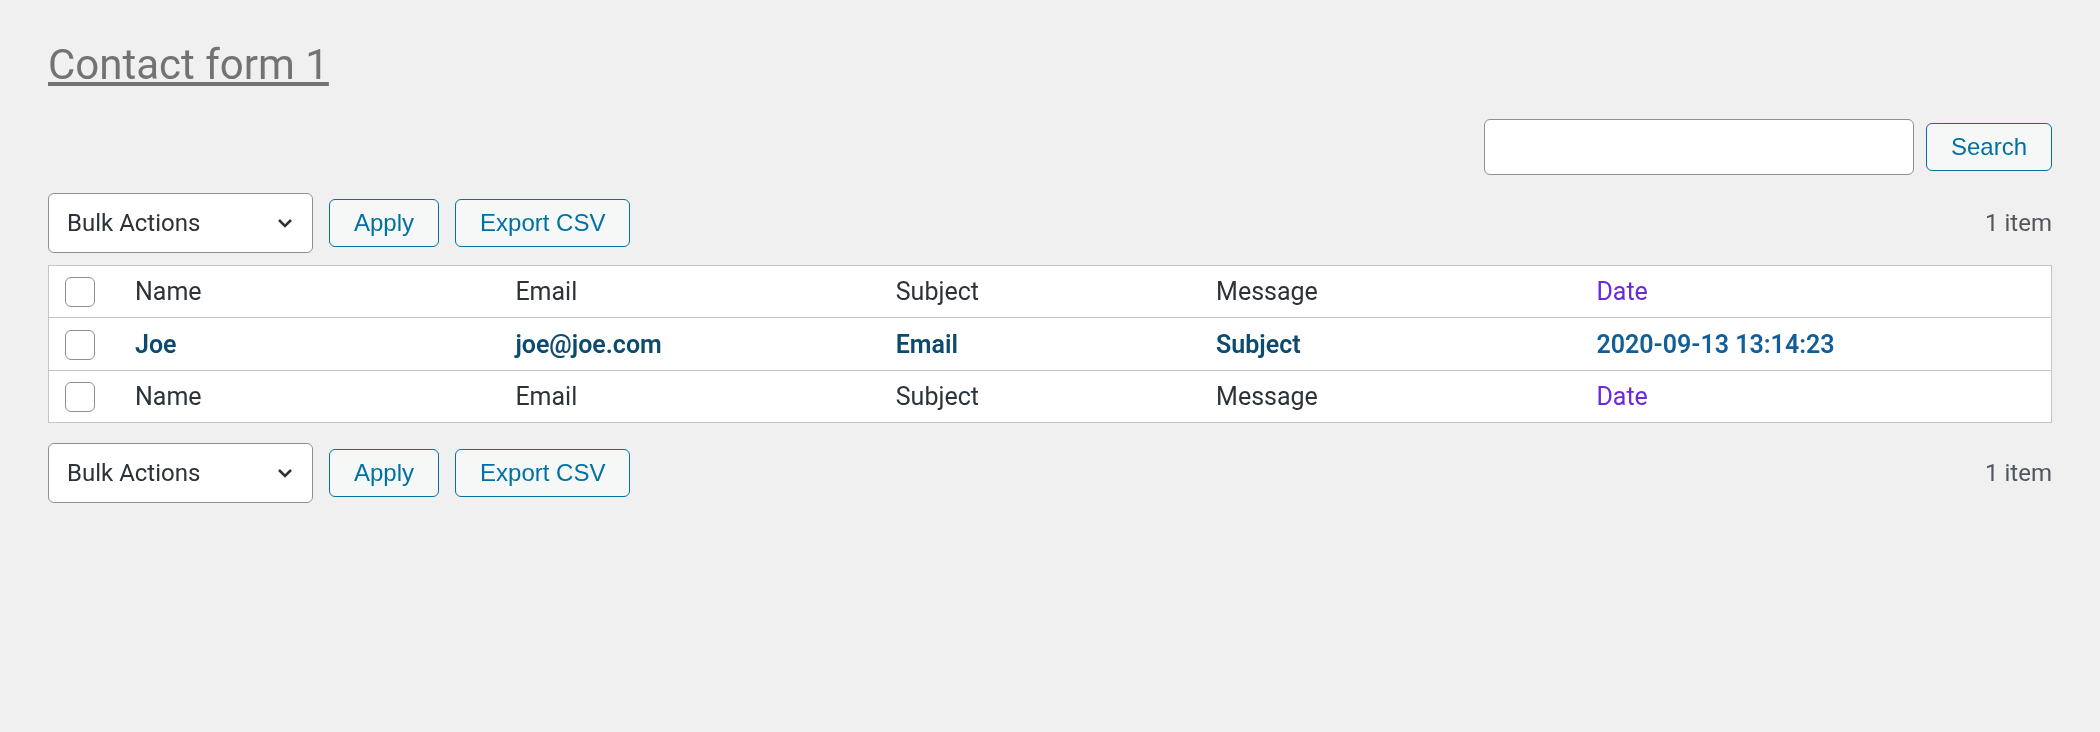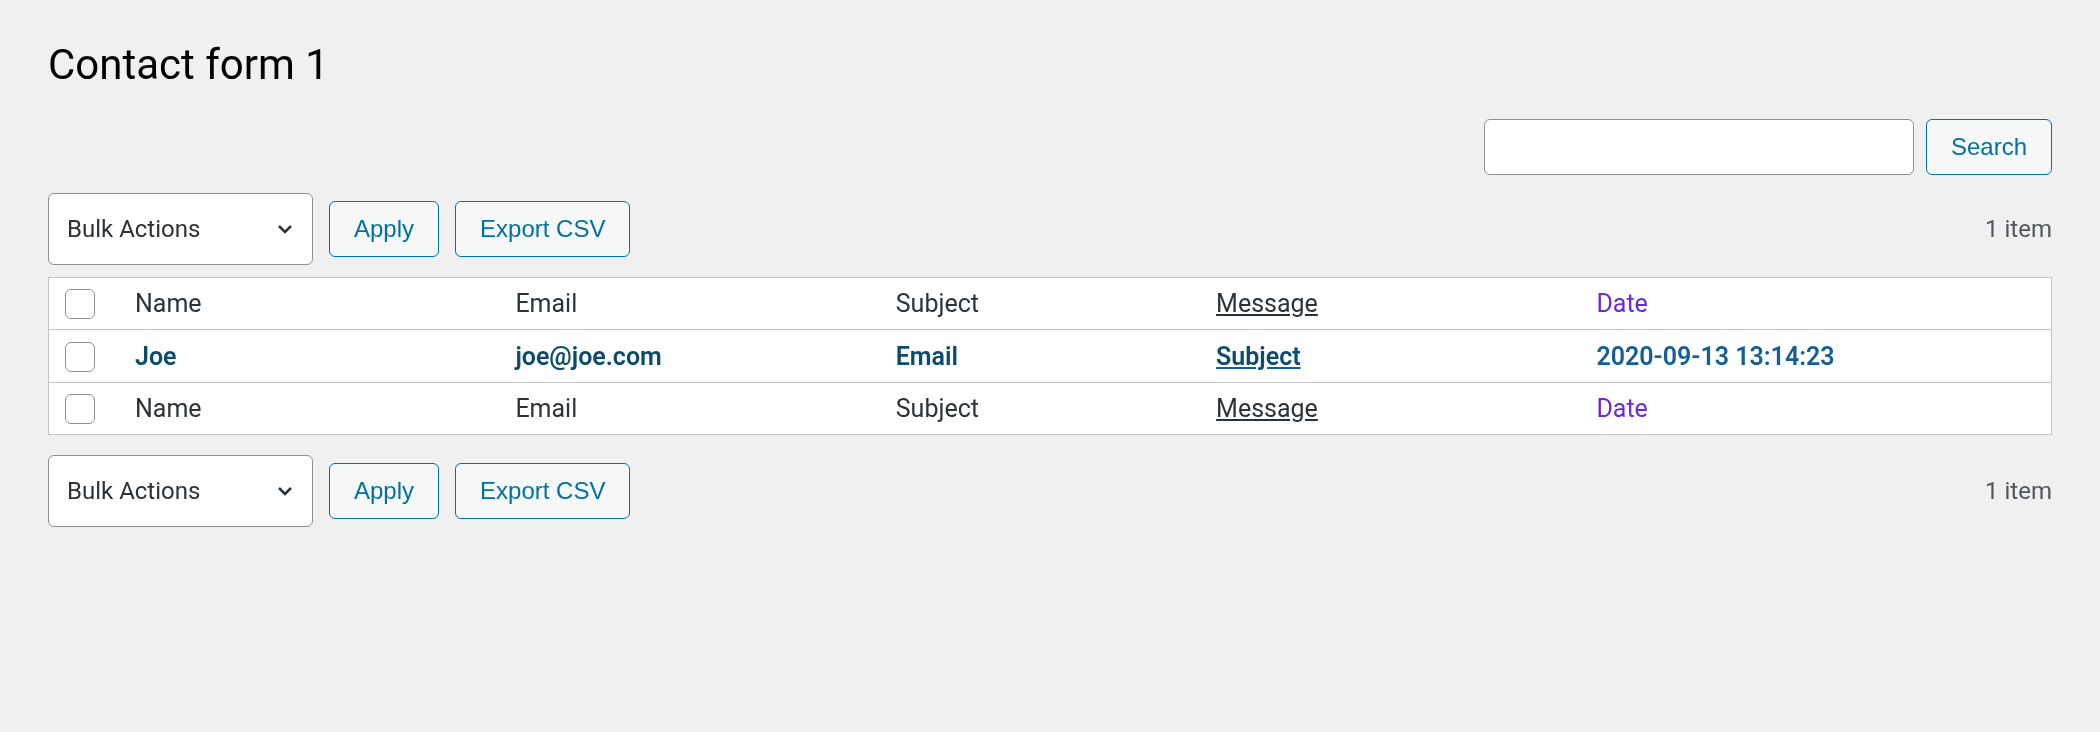--- a/index.html
+++ b/index.html
@@ -6,41 +6,42 @@
     body {
       background: #f0f0f1;
       font-family: -apple-system, BlinkMacSystemFont, "Segoe UI", Roboto, Oxygen-Sans, Ubuntu, Cantarell, "Helvetica Neue", sans-serif;
       color: #1d2327;
       width: 2100px;
       padding: 0 48px 40px 48px;
     }
     .page-title {
       font-size: 42px;
       font-weight: 400;
-      color: #000000;
+      color: #737373;
       padding: 40px 0 30px 0;
+      text-decoration: underline;
     }
     .search-row {
       display: flex;
       justify-content: flex-end;
       align-items: center;
       gap: 12px;
       margin-bottom: 18px;
     }
     .search-input {
       width: 430px;
       height: 56px;
       border: 1px solid #8c8f94;
       border-radius: 6px;
       background: #fff;
       font-size: 22px;
       padding: 0 14px;
     }
     .btn-outline {
-      height: 56px;
+      height: 48px;
       padding: 0 24px;
       background: #f6f7f7;
       border: 1px solid #0a4b78;
       border-color: #0071a1;
       color: #0071a1;
       border-radius: 6px;
       font-size: 24px;
       cursor: pointer;
       display: inline-flex;
       align-items: center;
@@ -51,21 +52,21 @@
       align-items: center;
       gap: 16px;
       margin-bottom: 12px;
     }
     .toolbar-bottom {
       margin-top: 20px;
       margin-bottom: 0;
     }
     .bulk-select {
       position: relative;
-      height: 72px;
+      height: 60px;
       min-width: 265px;
       border: 1px solid #8c8f94;
       border-radius: 6px;
       background: #fff;
       display: inline-flex;
       align-items: center;
       padding: 0 50px 0 18px;
       font-size: 24px;
       color: #2c3338;
       cursor: pointer;
@@ -115,21 +116,21 @@
       border: 1px solid #8c8f94;
       border-radius: 6px;
       background: #fff;
       cursor: pointer;
       vertical-align: middle;
       margin: 0;
     }
     .col-name { width: 19%; }
     .col-email { width: 19%; }
     .col-subject { width: 16%; margin-top: 6px; }
-    .col-message { width: 19%; text-decoration: underline; }
+    .col-message { width: 19%; }
     .col-date a,
     thead .col-date,
     tfoot .col-date {
       color: #135e96;
       cursor: pointer;
     }
     .row-link {
       color: #0c4a6e;
       font-weight: 600;
       text-decoration: none;

